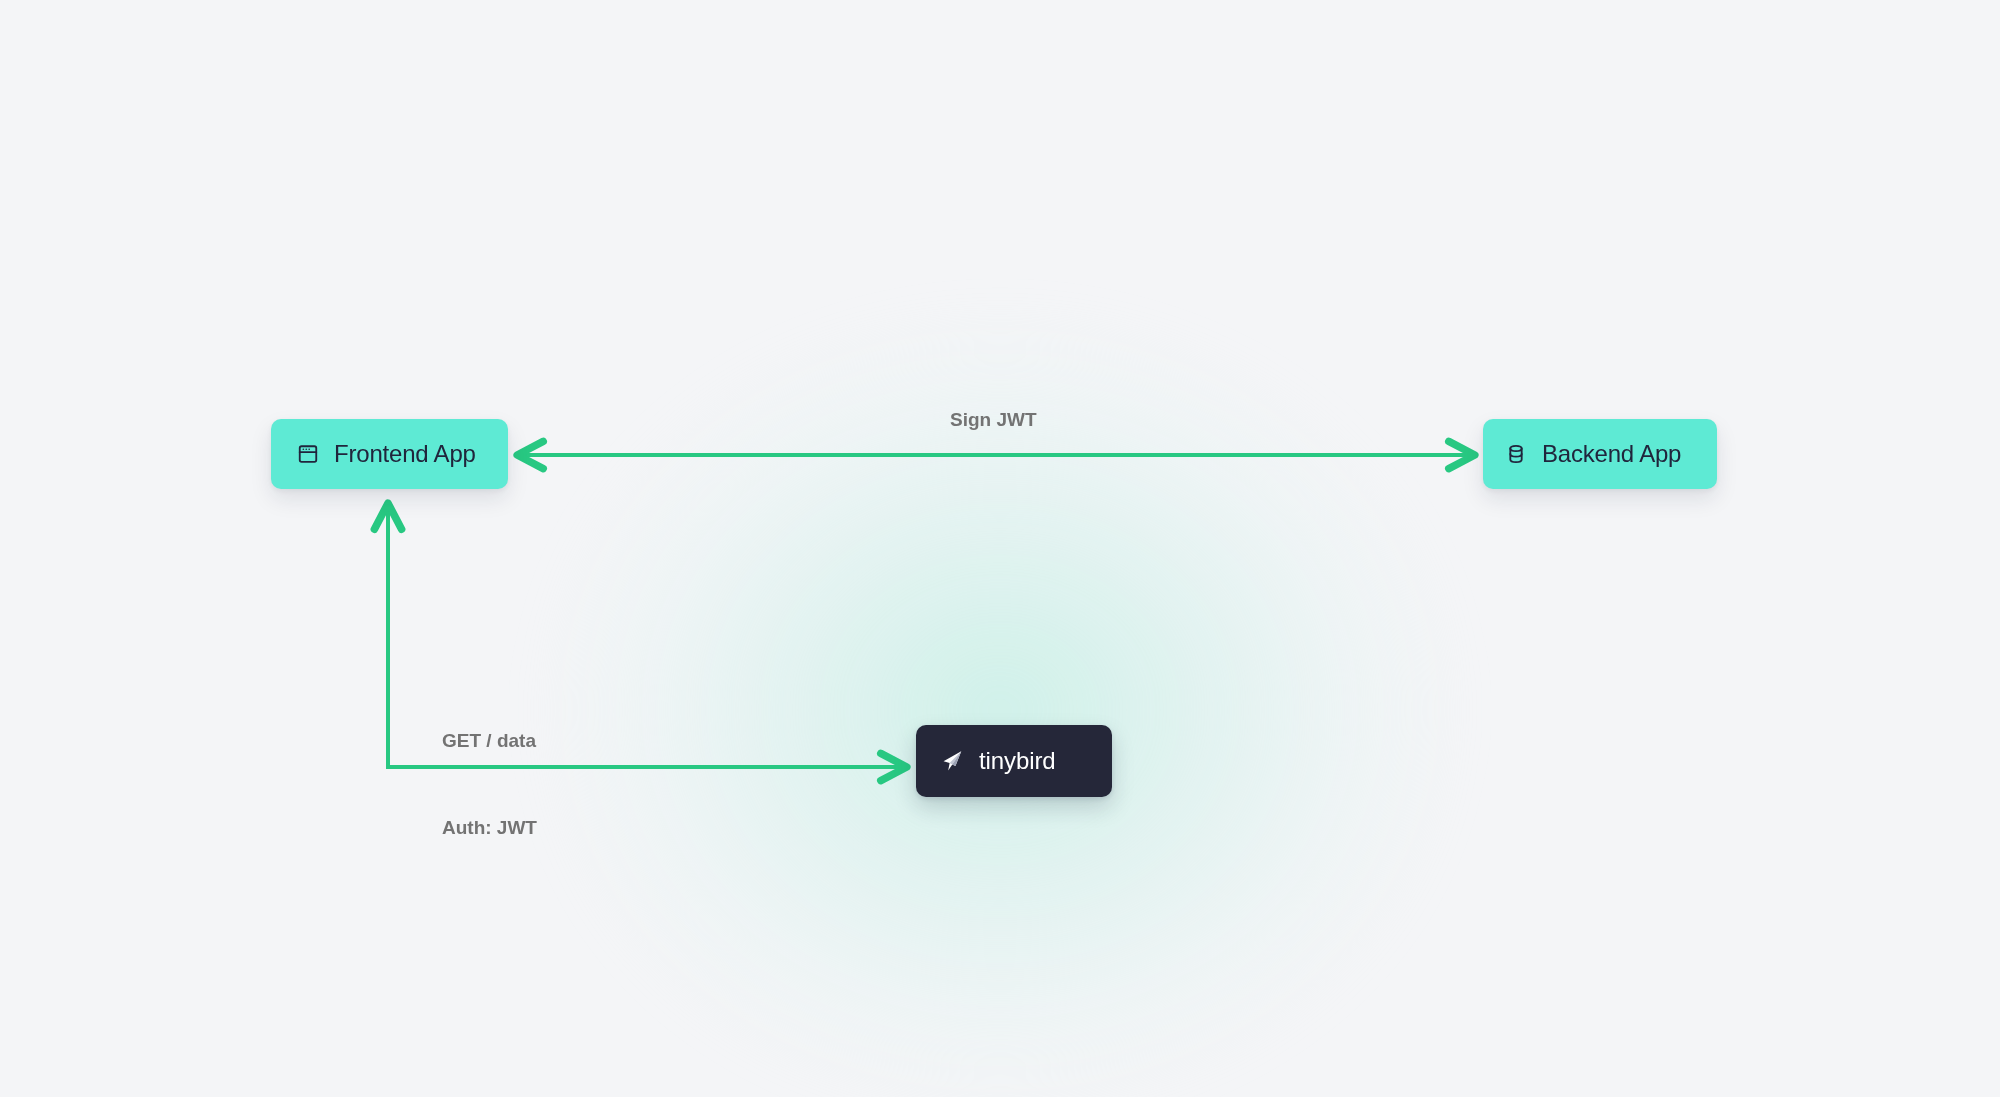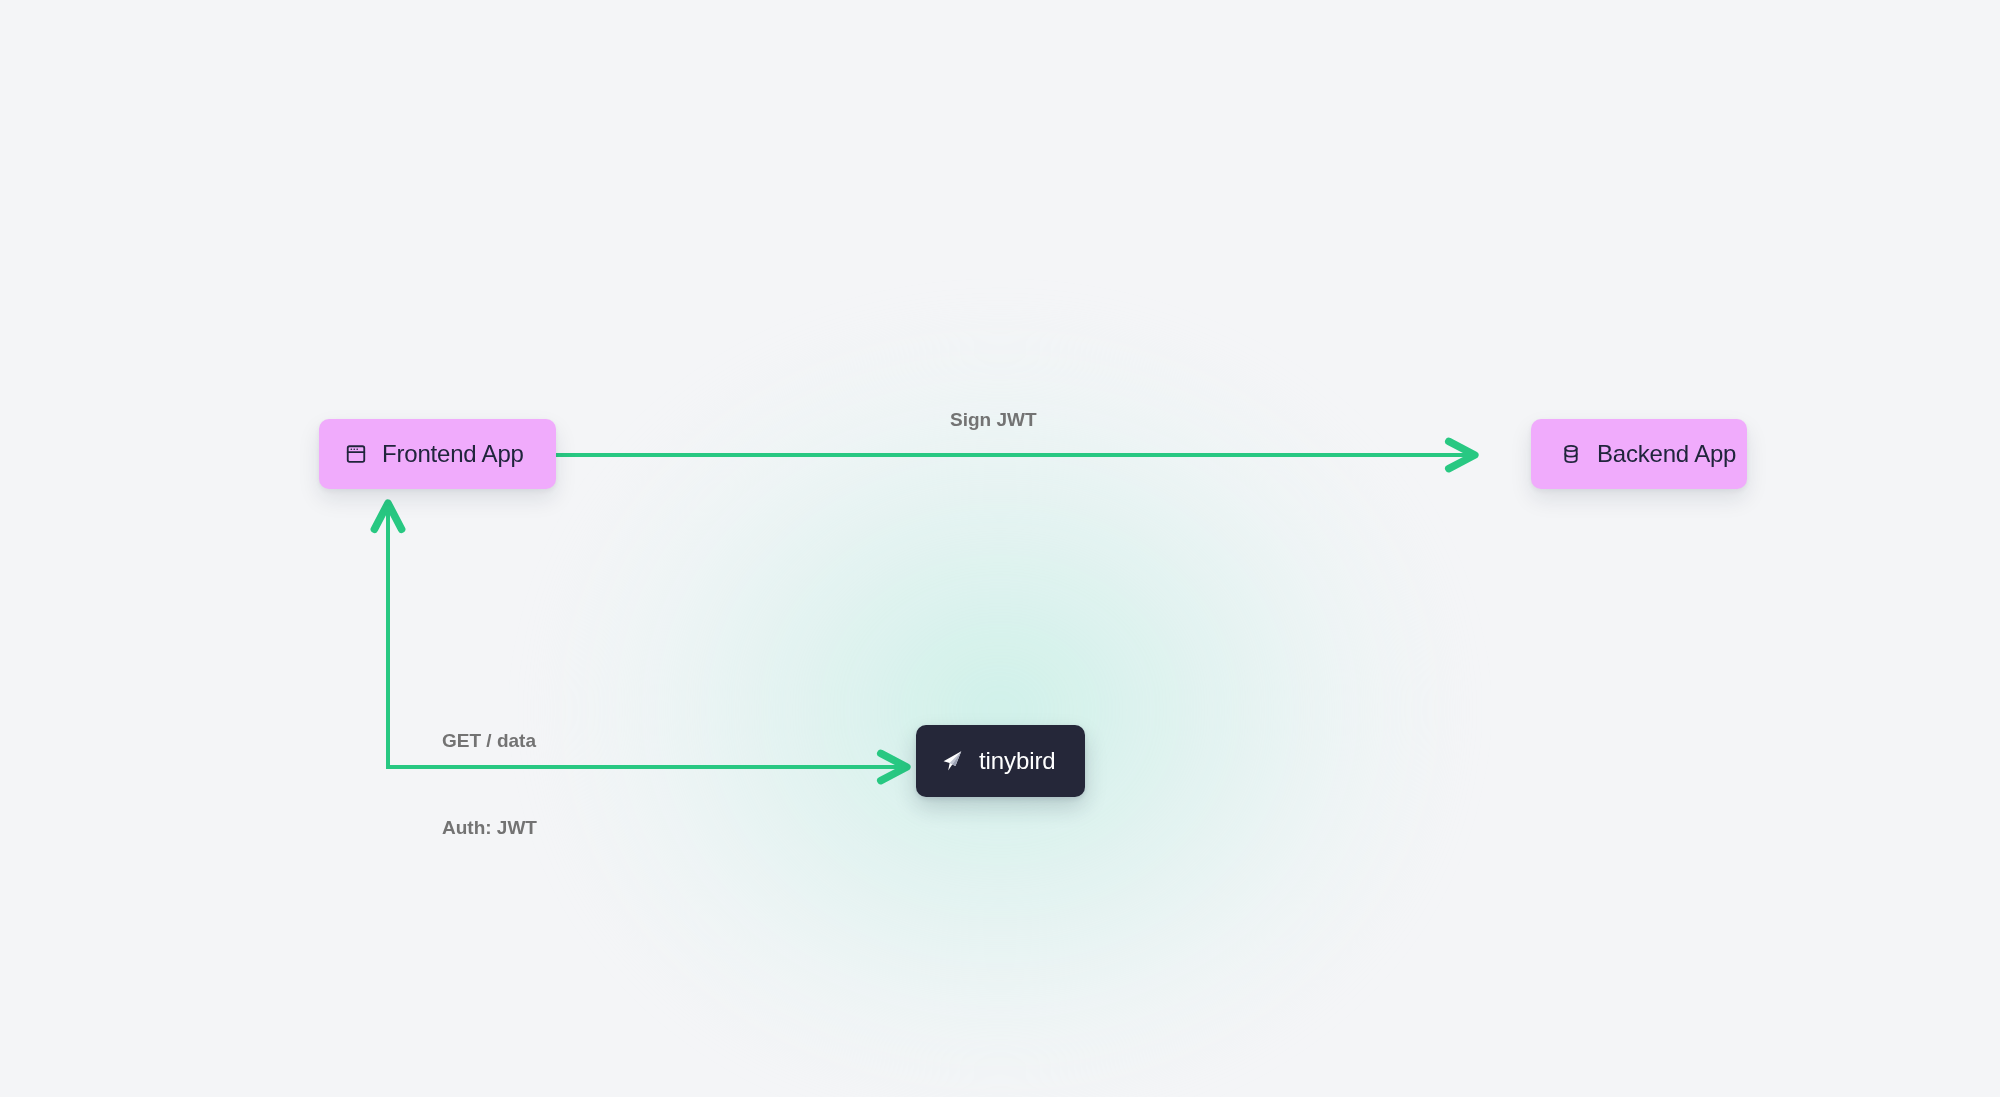--- a/index.html
+++ b/index.html
@@ -52,24 +52,23 @@
   
   .node {
     position: absolute;
     display: flex;
     align-items: center;
     box-sizing: border-box;
     border-radius: 10px;
   }
 
   .node-light {
-    background: #f0abfc;
+    background: #5eead4;
     box-shadow: 0 10px 22px rgba(24, 33, 57, 0.10),
                 0 2px 5px rgba(24, 33, 57, 0.06);
-    margin-left: 48px;
   }
 
   .node-dark {
     background: #252739;
     box-shadow: 0 10px 22px rgba(24, 33, 57, 0.18),
                 0 2px 5px rgba(24, 33, 57, 0.10);
   }
 
   .node-icon {
     display: flex;
@@ -94,36 +93,36 @@
     font-size: 24px;
     color: #20253c;
     margin-left: 15px;
     letter-spacing: -0.2px;
   }
 
   
   #node-backend {
     left: 1483px;
     top: 419px;
-    width: 216px;
+    width: 234px;
     height: 70px;
-    padding-left: 29px;
+    padding-left: 22px;
   }
   #node-backend .node-label {
     font-size: 24px;
     color: #20253c;
     margin-left: 15px;
     letter-spacing: -0.2px;
   }
 
   
   #node-tinybird {
     left: 916px;
     top: 725px;
-    width: 169px;
+    width: 196px;
     height: 72px;
     padding-left: 23px;
   }
   #node-tinybird .node-label {
     font-size: 24px;
     color: #ffffff;
     margin-left: 14px;
     letter-spacing: -0.1px;
   }
 

